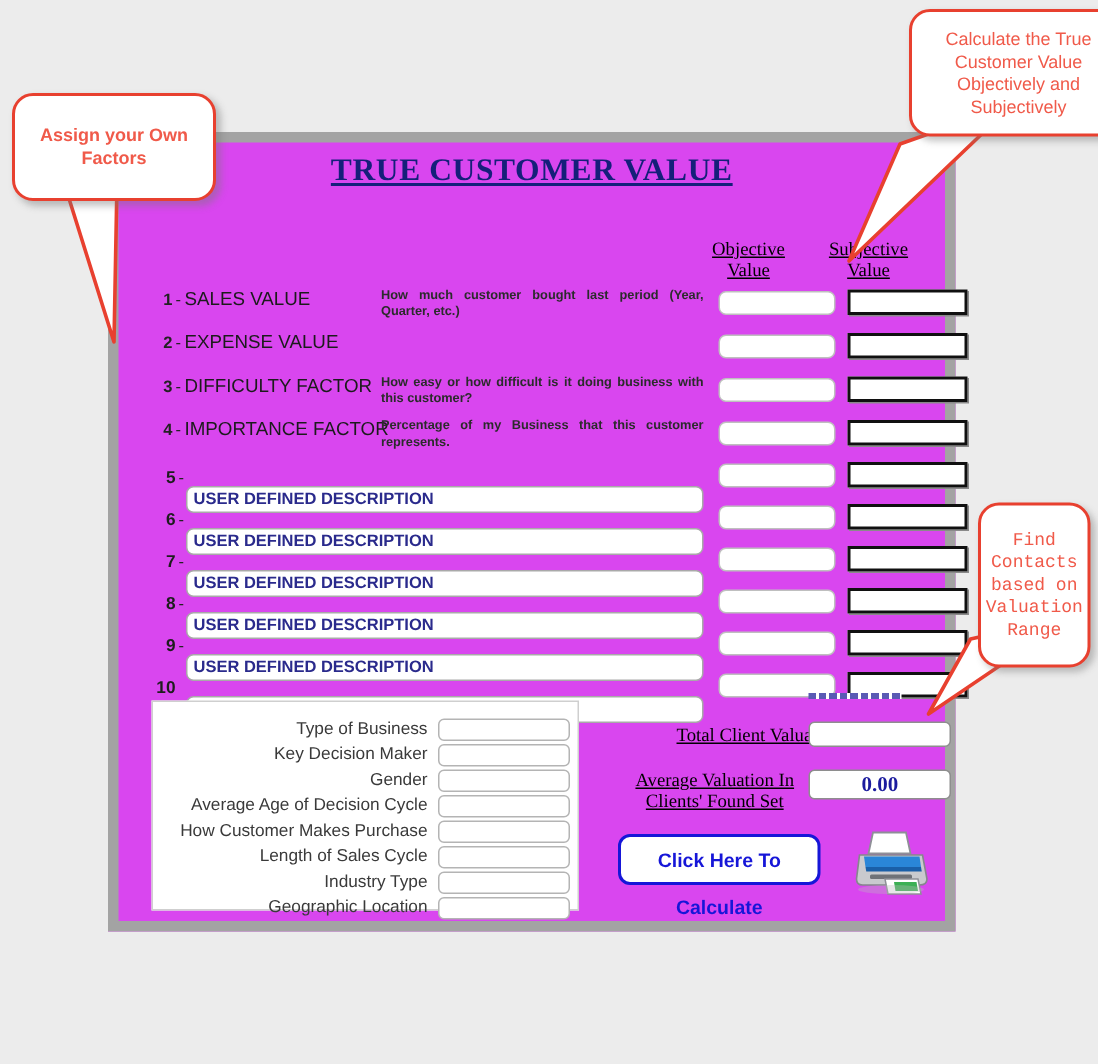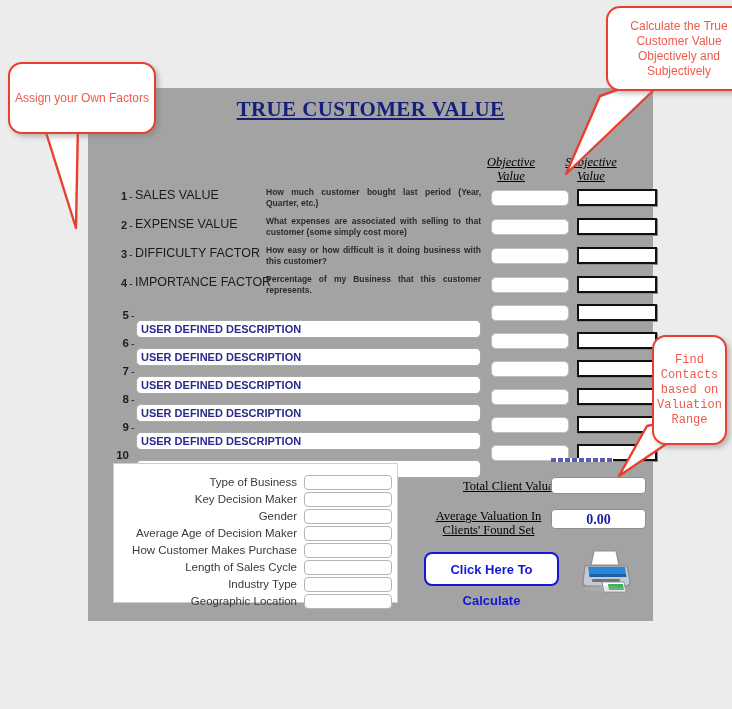--- a/index.html
+++ b/index.html
@@ -11,26 +11,26 @@
     height: 709px;
     background: #ececec;
     font-family: "Liberation Sans", sans-serif;
     position: relative;
     overflow: hidden;
   }
 
   
   #form-panel {
     position: absolute;
-    left: 88px;
+    left: 72px;
     top: 88px;
     width: 565px;
     height: 533px;
-    background: #a3a3a3;
-    border: 3px solid #a3a3a3;
+    background: #d946ef;
+    border: 7px solid #a3a3a3;
     box-sizing: border-box;
   }
 
   #form-title {
     position: absolute;
     left: 0;
     top: 6px;
     width: 100%;
     text-align: center;
     font-family: "Liberation Serif", serif;
@@ -43,21 +43,20 @@
 
   
   .col-head {
     position: absolute;
     font-family: "Liberation Serif", serif;
     font-size: 12.5px;
     color: #000;
     text-align: center;
     line-height: 14px;
     width: 90px;
-    font-style: italic;
   }
   .col-head span {
     text-decoration: underline;
     display: block;
   }
   #head-objective { left: 375px; top: 64px; }
   #head-subjective { left: 455px; top: 64px; }
 
   
   .frow {
@@ -322,22 +321,23 @@
     line-height: 15px;
     box-shadow: 3px 3px 5px rgba(120,120,120,.45);
     display: flex;
     align-items: center;
     justify-content: center;
     z-index: 5;
   }
   #callout-assign {
     left: 8px;
     top: 62px;
-    width: 148px;
+    width: 136px;
     height: 72px;
+    font-weight: bold;
   }
   #callout-calc {
     left: 578px;
     top: 6px;
     width: 146px;
     height: 85px;
     margin-left: 28px;
   }
   #callout-find {
     left: 652px;
@@ -387,21 +387,20 @@
     <div class="rlabel">SALES VALUE</div>
     <div class="rdesc">How much   customer bought last period (Year, Quarter, etc.)</div>
     <div class="obj-box" style="top:4px"></div>
     <div class="subj-box" style="top:3px"></div>
   </div>
 
   <div class="frow" style="top:124px">
     <div class="rnum">2</div>
     <div class="rdash">-</div>
     <div class="rlabel">EXPENSE VALUE</div>
-    <div class="rdesc">What expenses are associated with selling to that customer (some simply cost more)</div>
     <div class="obj-box" style="top:4px"></div>
     <div class="subj-box" style="top:3px"></div>
   </div>
 
   <div class="frow" style="top:153px">
     <div class="rnum">3</div>
     <div class="rdash">-</div>
     <div class="rlabel">DIFFICULTY FACTOR</div>
     <div class="rdesc">How easy or how difficult is it doing business with this customer?</div>
     <div class="obj-box" style="top:4px"></div>
@@ -474,21 +473,21 @@
     </div>
     <div class="demo-row" style="top:28px;">
       <div class="dlabel">Key Decision Maker</div>
       <div class="dinput"></div>
     </div>
     <div class="demo-row" style="top:45px;">
       <div class="dlabel">Gender</div>
       <div class="dinput"></div>
     </div>
     <div class="demo-row" style="top:62px;">
-      <div class="dlabel">Average Age of Decision Maker</div>
+      <div class="dlabel">Average Age of Decision Cycle</div>
       <div class="dinput"></div>
     </div>
     <div class="demo-row" style="top:79px;">
       <div class="dlabel">How Customer Makes Purchase</div>
       <div class="dinput"></div>
     </div>
     <div class="demo-row" style="top:96px;">
       <div class="dlabel">Length of Sales Cycle</div>
       <div class="dinput"></div>
     </div>

